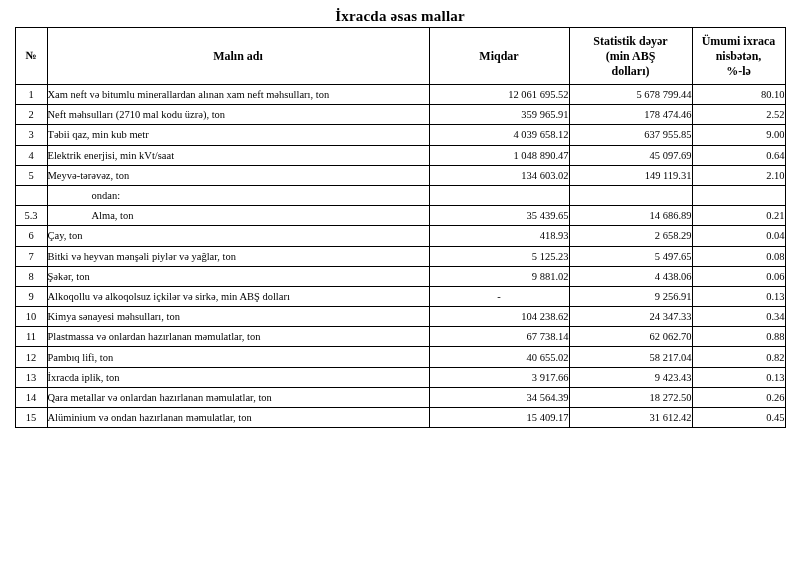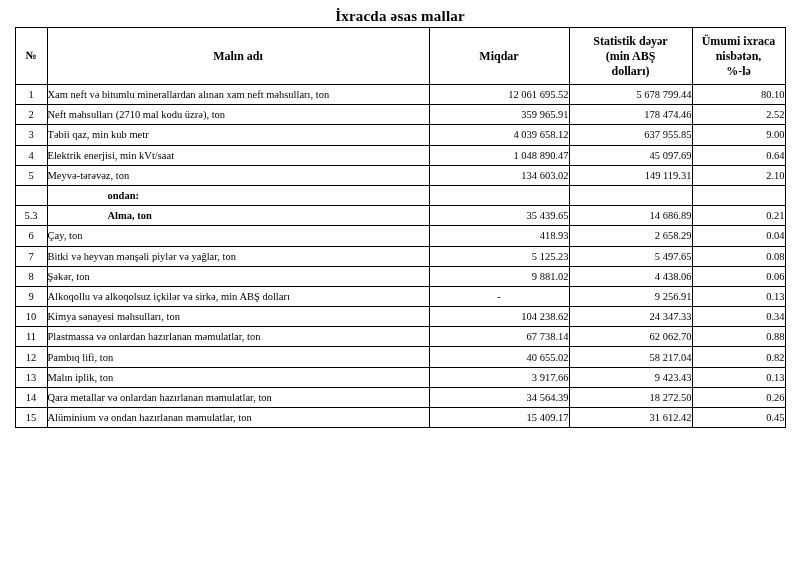--- a/index.html
+++ b/index.html
@@ -64,22 +64,21 @@
     height: 19.2px;
     padding: 1px 0;
   }
   td.cell-name {
     text-align: left;
     padding-left: 14px;
     padding-right: 2px;
     font-size: 10.5px;
   }
   td.cell-name.sub {
-    padding-left: 60px;
-    font-weight: bold;
+    padding-left: 44px;
   }
   td.cell-num {
     text-align: right;
     padding-right: 8px;
     font-size: 10.5px;
   }
   td.cell-num.center {
     text-align: center;
     padding-right: 0;
   }
@@ -223,21 +222,21 @@
         </tr>
         <tr class="data">
           <td class="cell-no">12</td>
           <td class="cell-name">Pambıq lifi, ton</td>
           <td class="cell-num">40 655.02</td>
           <td class="cell-num">58 217.04</td>
           <td class="cell-num">0.82</td>
         </tr>
         <tr class="data">
           <td class="cell-no">13</td>
-          <td class="cell-name">Malın iplik, ton</td>
+          <td class="cell-name">İxracda iplik, ton</td>
           <td class="cell-num">3 917.66</td>
           <td class="cell-num">9 423.43</td>
           <td class="cell-num">0.13</td>
         </tr>
         <tr class="data">
           <td class="cell-no">14</td>
           <td class="cell-name">Qara metallar və onlardan hazırlanan məmulatlar, ton</td>
           <td class="cell-num">34 564.39</td>
           <td class="cell-num">18 272.50</td>
           <td class="cell-num">0.26</td>

